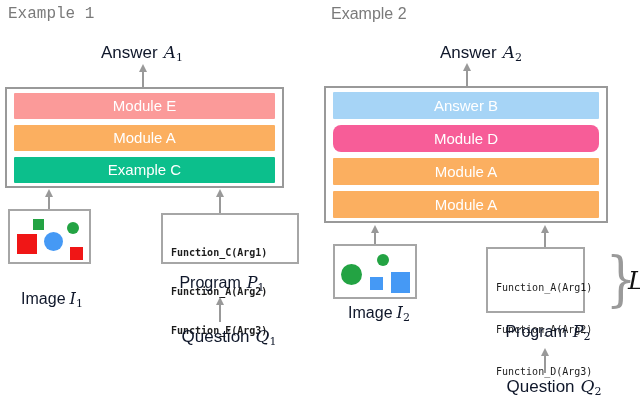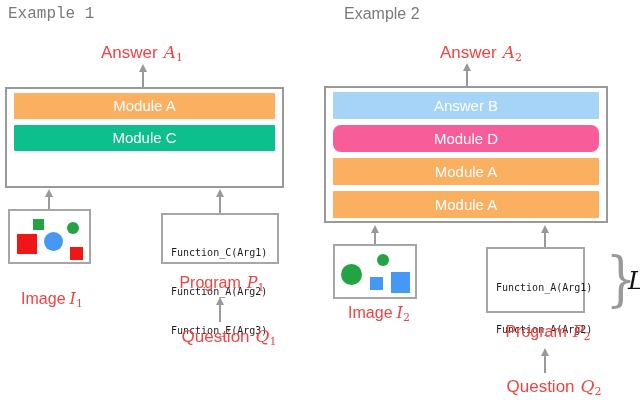--- a/index.html
+++ b/index.html
@@ -1,19 +1,19 @@
 <!DOCTYPE html>
 <html><head>
 <meta charset="utf-8">
 <style>
   html,body{margin:0;padding:0;background:#fff;}
   .canvas{position:relative;width:640px;height:400px;background:#fff;overflow:hidden;
           font-family:"Liberation Sans",sans-serif;color:#111;}
   .ex-title{position:absolute;font-size:16px;color:#7a7a7a;}
-  .cap-label{position:absolute;font-size:16px;color:#ef4444;text-align:center;white-space:nowrap;}
+  .cap-label{position:absolute;font-size:16px;color:#0f172a;text-align:center;white-space:nowrap;}
   .mvar{font-family:"DejaVu Serif",serif;font-style:italic;margin-left:6px;}
   .msub{font-family:"DejaVu Serif",serif;font-style:normal;font-size:11px;vertical-align:-3px;}
   .mod-container{position:absolute;background:#fff;border:2px solid #999;box-sizing:border-box;
                  display:flex;flex-direction:column;gap:6px;padding:4px 7px 0 7px;}
   .mod-bar{height:26px;line-height:26px;text-align:center;color:#fff;font-size:15px;border-radius:1px;}
   .mod-container.four .mod-bar{height:27px;line-height:27px;}
   .img-box{position:absolute;background:#fff;border:2px solid #a6a6a6;box-sizing:border-box;}
   .shape{position:absolute;}
   .circle{border-radius:50%;}
   .code-box{position:absolute;background:#fff;border:2px solid #a6a6a6;box-sizing:border-box;
@@ -39,42 +39,43 @@
   <div class="cap-label" style="left:64px;top:42px;width:156px;font-size:17px;">
     <span>Answer</span><span class="mvar" style="font-size:17px;">A</span><span class="msub">1</span>
   </div>
 
   <div class="arrow" style="left:138px;top:64px;height:23px;">
     <div class="arrow-head"></div>
     <div class="arrow-stem"></div>
   </div>
 
   <div class="mod-container" style="left:5px;top:87px;width:279px;height:101px;">
+    <div class="mod-bar" style="background: rgb(251, 154, 153);">Module E</div>
     <div class="mod-bar" style="background: rgb(251, 175, 96);">Module A</div>
-    <div class="mod-bar" style="background: rgb(12, 191, 140);">Module C</div>
+    <div class="mod-bar" style="background: rgb(12, 191, 140);">Example C</div>
   </div>
 
   <div class="arrow" style="left:44px;top:189px;height:20px;">
     <div class="arrow-head"></div>
     <div class="arrow-stem"></div>
   </div>
   <div class="arrow" style="left:215px;top:189px;height:24px;">
     <div class="arrow-head"></div>
     <div class="arrow-stem"></div>
   </div>
 
   <div class="img-box" style="left:8px;top:209px;width:83px;height:55px;">
     <div class="shape" style="left: 23px; top: 8px; width: 11px; height: 11px; background: rgb(35, 163, 67);"></div>
     <div class="shape circle" style="left: 57px; top: 11px; width: 12px; height: 12px; background: rgb(35, 163, 67);"></div>
     <div class="shape" style="left: 7px; top: 23px; width: 20px; height: 20px; background: rgb(240, 22, 22);"></div>
     <div class="shape circle" style="left: 34px; top: 21px; width: 19px; height: 19px; background: rgb(69, 153, 245);"></div>
     <div class="shape" style="left: 60px; top: 36px; width: 13px; height: 13px; background: rgb(240, 22, 22);"></div>
   </div>
 
-  <div class="code-box" style="left:161px;top:213px;width:118px;height:51px;">
+  <div class="code-box" style="left:161px;top:213px;width:138px;height:51px;font-weight:bold;">
     <div>Function_C(Arg1)</div>
     <div>Function_A(Arg2)</div>
     <div>Function_E(Arg3)</div>
   </div>
 
   <div class="cap-label" style="left:2px;top:289px;width:100px;">
     <span>Image</span><span class="mvar" style="margin-left:4px;">I</span><span class="msub">1</span>
   </div>
 
   <div class="cap-label" style="left:160px;top:273px;width:124px;">
@@ -83,21 +84,21 @@
 
   <div class="arrow" style="left:215px;top:297px;height:25px;">
     <div class="arrow-head"></div>
     <div class="arrow-stem"></div>
   </div>
 
   <div class="cap-label" style="left:150px;top:326px;width:158px;font-size:17px;">
     <span>Question</span><span class="mvar" style="font-size:17px;">Q</span><span class="msub">1</span>
   </div>
 
-  <div class="ex-title" style="left:344px;top:5px;text-align:center;">Example 2</div>
+  <div class="ex-title" style="left:331px;top:5px;text-align:center;">Example 2</div>
 
   <div class="cap-label" style="left:403px;top:42px;width:156px;font-size:17px;">
     <span>Answer</span><span class="mvar" style="font-size:17px;">A</span><span class="msub">2</span>
   </div>
 
   <div class="arrow" style="left:462px;top:63px;height:23px;">
     <div class="arrow-head"></div>
     <div class="arrow-stem"></div>
   </div>
 
@@ -120,20 +121,21 @@
   <div class="img-box" style="left:333px;top:244px;width:84px;height:55px;">
     <div class="shape circle" style="left: 6px; top: 18px; width: 21px; height: 21px; background: rgb(35, 163, 67);"></div>
     <div class="shape circle" style="left: 42px; top: 8px; width: 12px; height: 12px; background: rgb(35, 163, 67);"></div>
     <div class="shape" style="left: 35px; top: 31px; width: 13px; height: 13px; background: rgb(69, 153, 245);"></div>
     <div class="shape" style="left: 56px; top: 26px; width: 19px; height: 21px; background: rgb(69, 153, 245);"></div>
   </div>
 
   <div class="code-box four" style="left:486px;top:247px;width:99px;height:66px;">
     <div>Function_A(Arg1)</div>
     <div>Function_A(Arg2)</div>
+    <div>Function_D(Arg3)</div>
     
   </div>
 
   <div class="brace" style="left:602px;top:245px;">}</div>
   <div class="len-label" style="left:628px;top:266px;">L</div>
 
   <div class="cap-label" style="left:329px;top:303px;width:100px;">
     <span>Image</span><span class="mvar" style="margin-left:4px;">I</span><span class="msub">2</span>
   </div>
 

